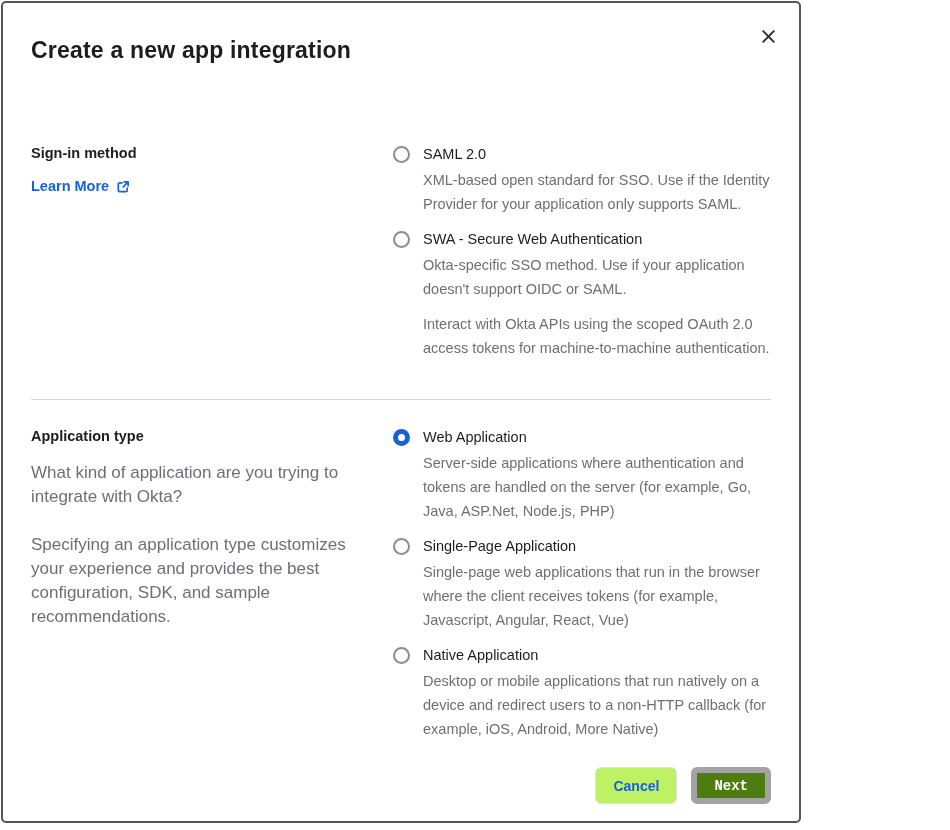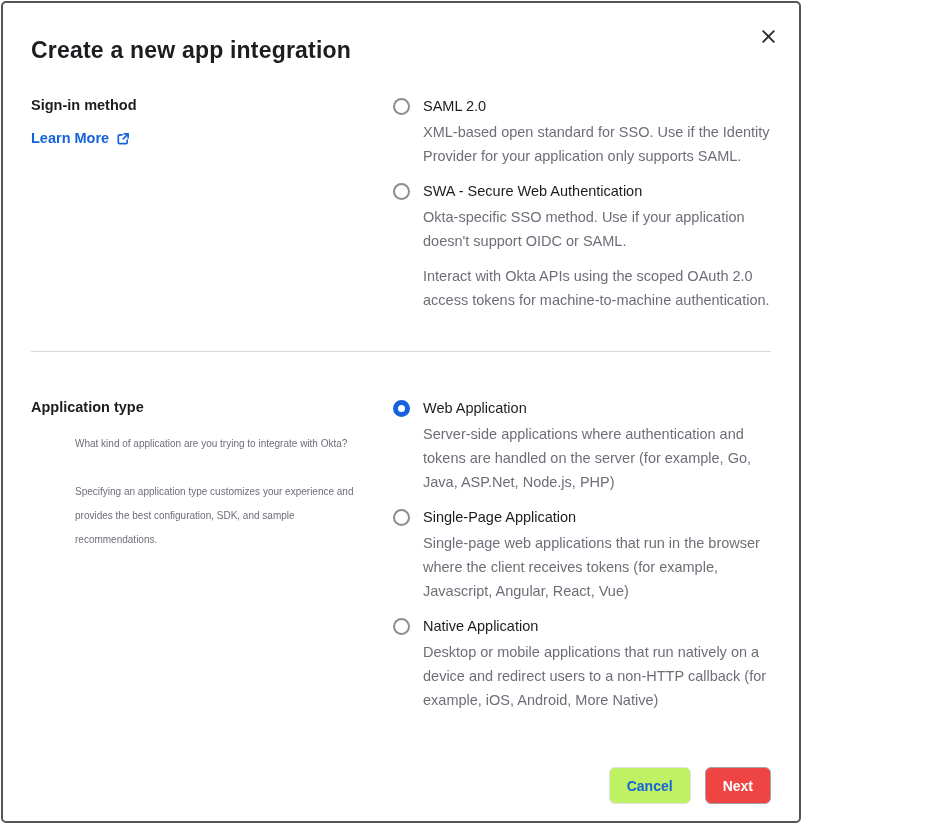--- a/index.html
+++ b/index.html
@@ -33,25 +33,26 @@
     font-weight: 700;
     letter-spacing: 0.2px;
     color: #1d1d21;
     margin-bottom: 30px;
   }
   .section {
     display: grid;
     grid-template-columns: 342px 1fr;
     column-gap: 20px;
     align-items: start;
+    margin-top: 48px;
   }
   .section + .section {
     border-top: 1px solid #d7d7dc;
     margin-top: 39px;
-    padding-top: 44px;
+    padding-top: 25px;
   }
   .left-col { padding-top: 1px; }
   .col-label {
     font-size: 14.5px;
     font-weight: 700;
     color: #1d1d21;
     line-height: 20px;
   }
   .learn-more {
     display: inline-flex;
@@ -59,24 +60,23 @@
     gap: 7px;
     margin-top: 15px;
     color: #1662dd;
     font-size: 14.5px;
     font-weight: 700;
     text-decoration: none;
     cursor: pointer;
   }
   .left-para {
     color: #6e6e78;
-    font-size: 10px;
+    font-size: 17px;
     line-height: 24px;
     margin-top: 15px;
-    margin-left: 44px;
   }
   .left-para + .left-para { margin-top: 24px; }
   .option { margin-bottom: 11px; }
   .option:last-child { margin-bottom: 0; }
   .option-head {
     display: flex;
     align-items: center;
     gap: 13px;
     min-height: 24px;
     cursor: pointer;
@@ -121,23 +121,24 @@
     display: inline-flex;
     align-items: center;
     justify-content: center;
   }
   .btn-secondary {
     background: #bef264;
     border: 1px solid #e1e1e5;
     color: #1662dd;
   }
   .btn-primary {
-    background: #ef4444;
-    border: 1px solid #a3a3a3;
+    background: #4d7c0f;
+    border: 6px solid #a3a3a3;
     color: #ffffff;
+    font-family: Liberation Mono, monospace;
   }
 </style>
 </head>
 <body>
 
 <div class="modal">
   <button class="close-btn" aria-label="Close">
     <svg width="15" height="15" viewBox="0 0 15 15">
       <line x1="2.2" y1="2.2" x2="12.8" y2="12.8" stroke="#2a2a2e" stroke-width="1.9" stroke-linecap="round"></line>
       <line x1="12.8" y1="2.2" x2="2.2" y2="12.8" stroke="#2a2a2e" stroke-width="1.9" stroke-linecap="round"></line>

